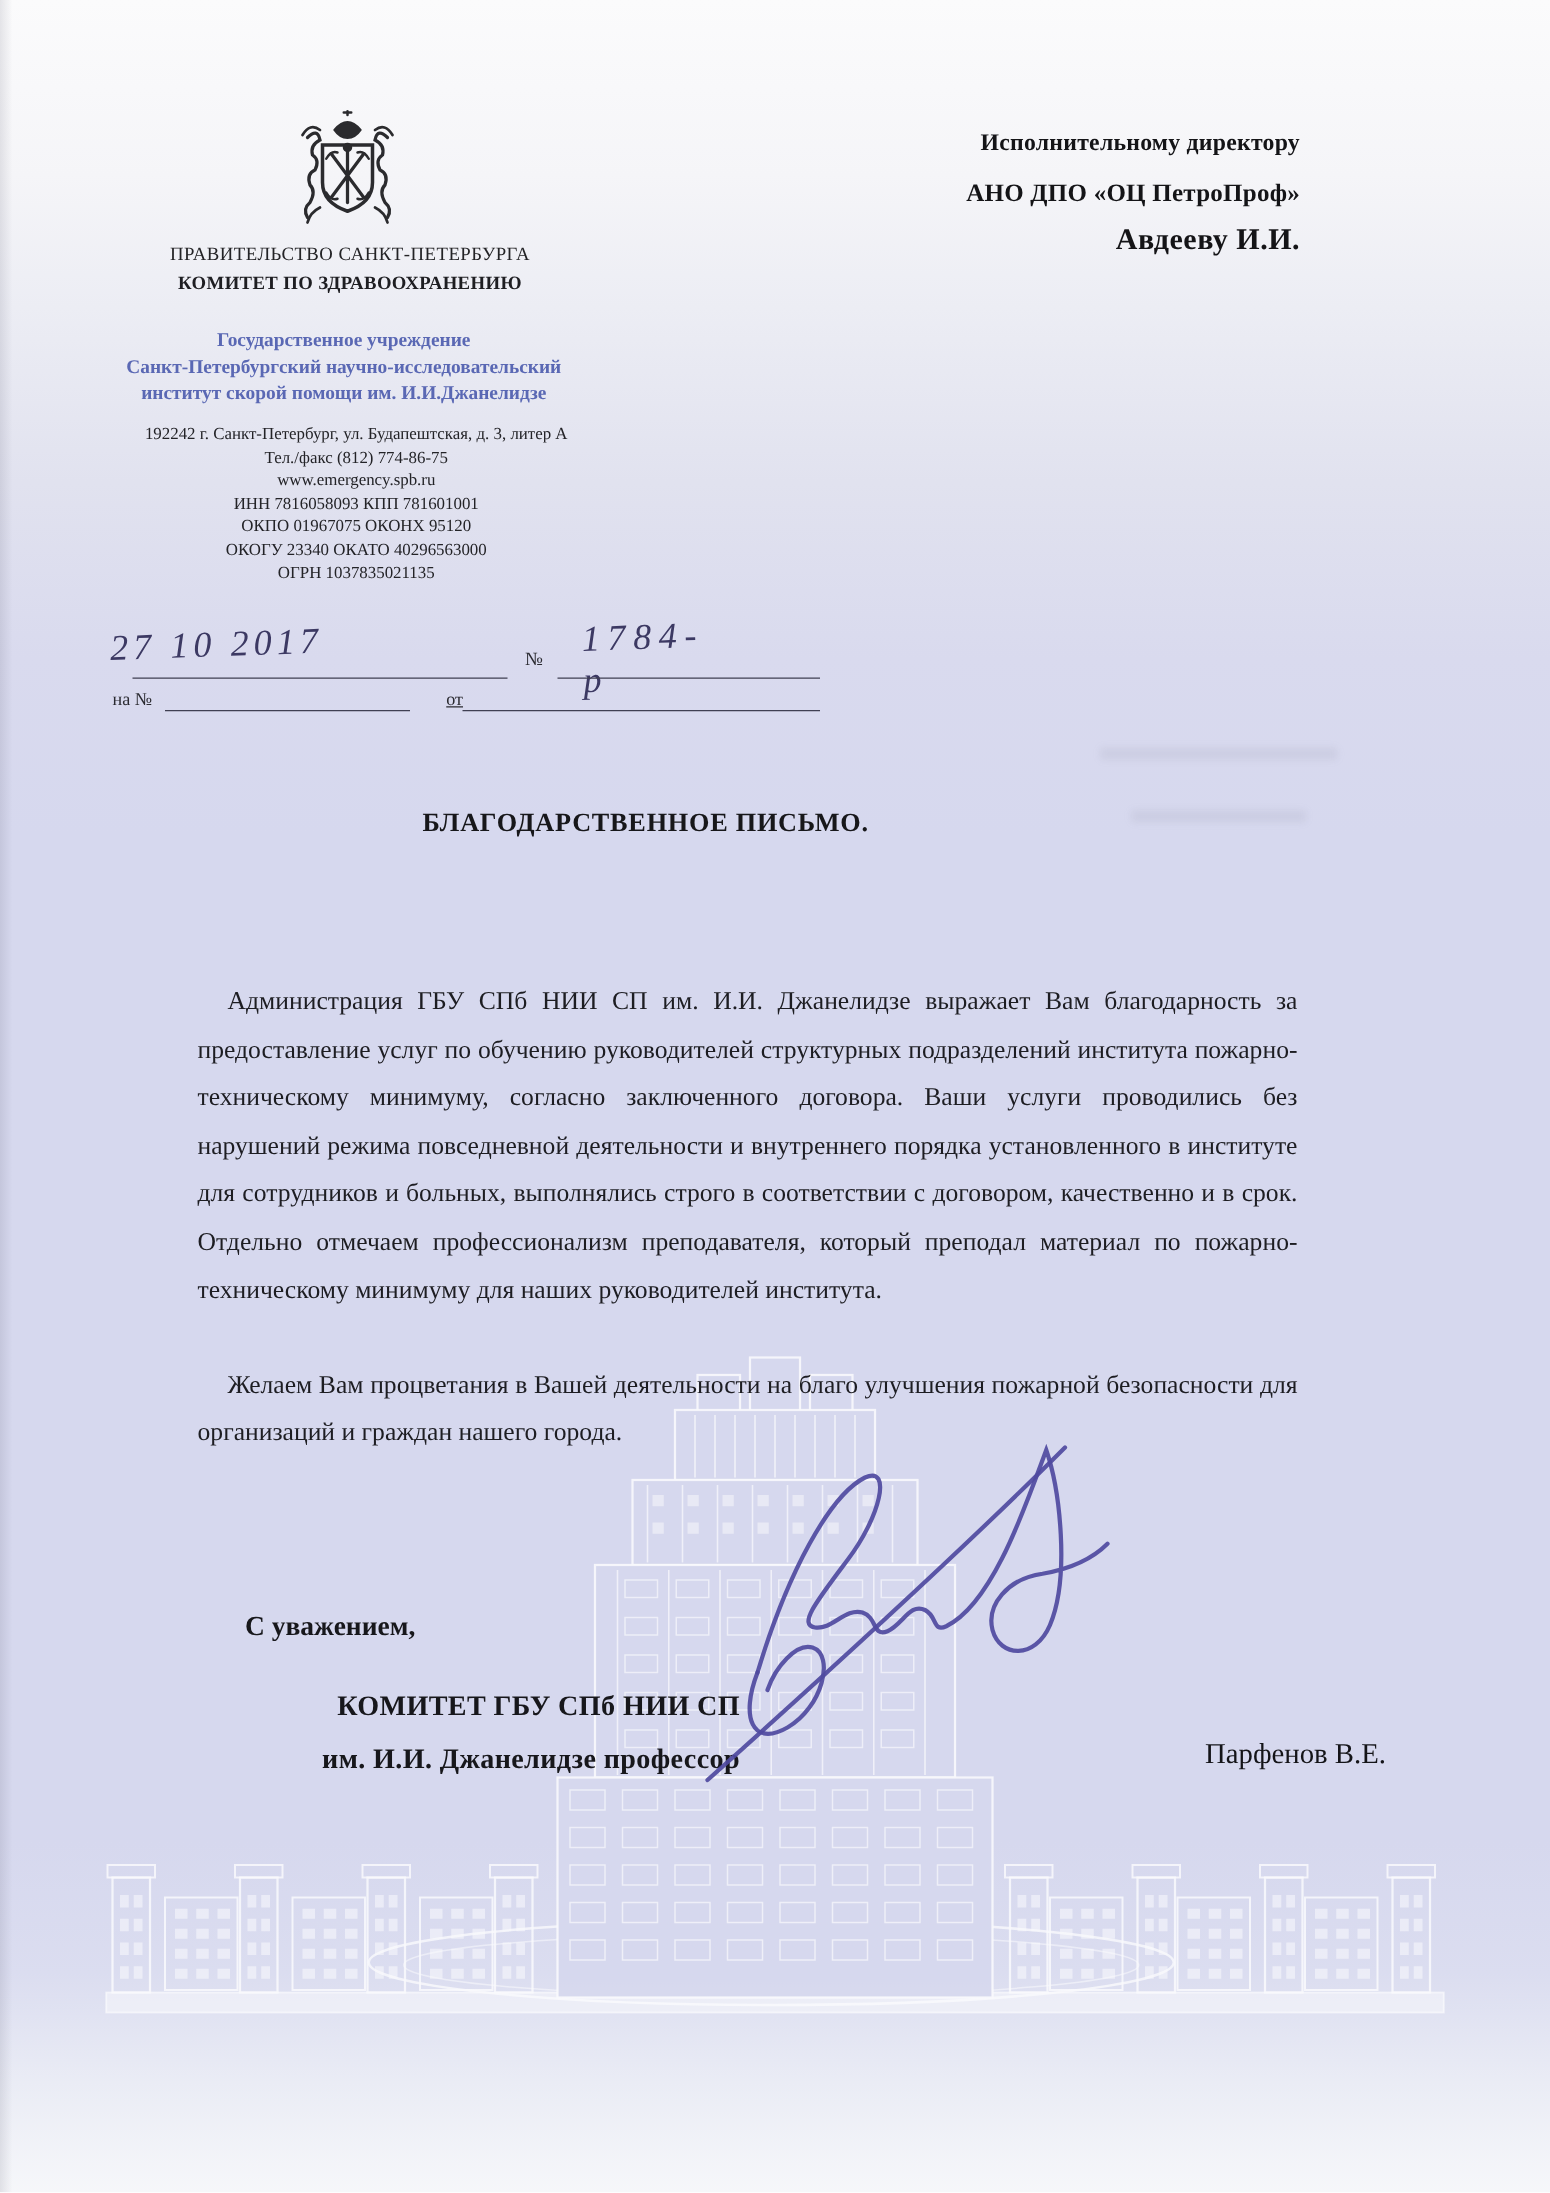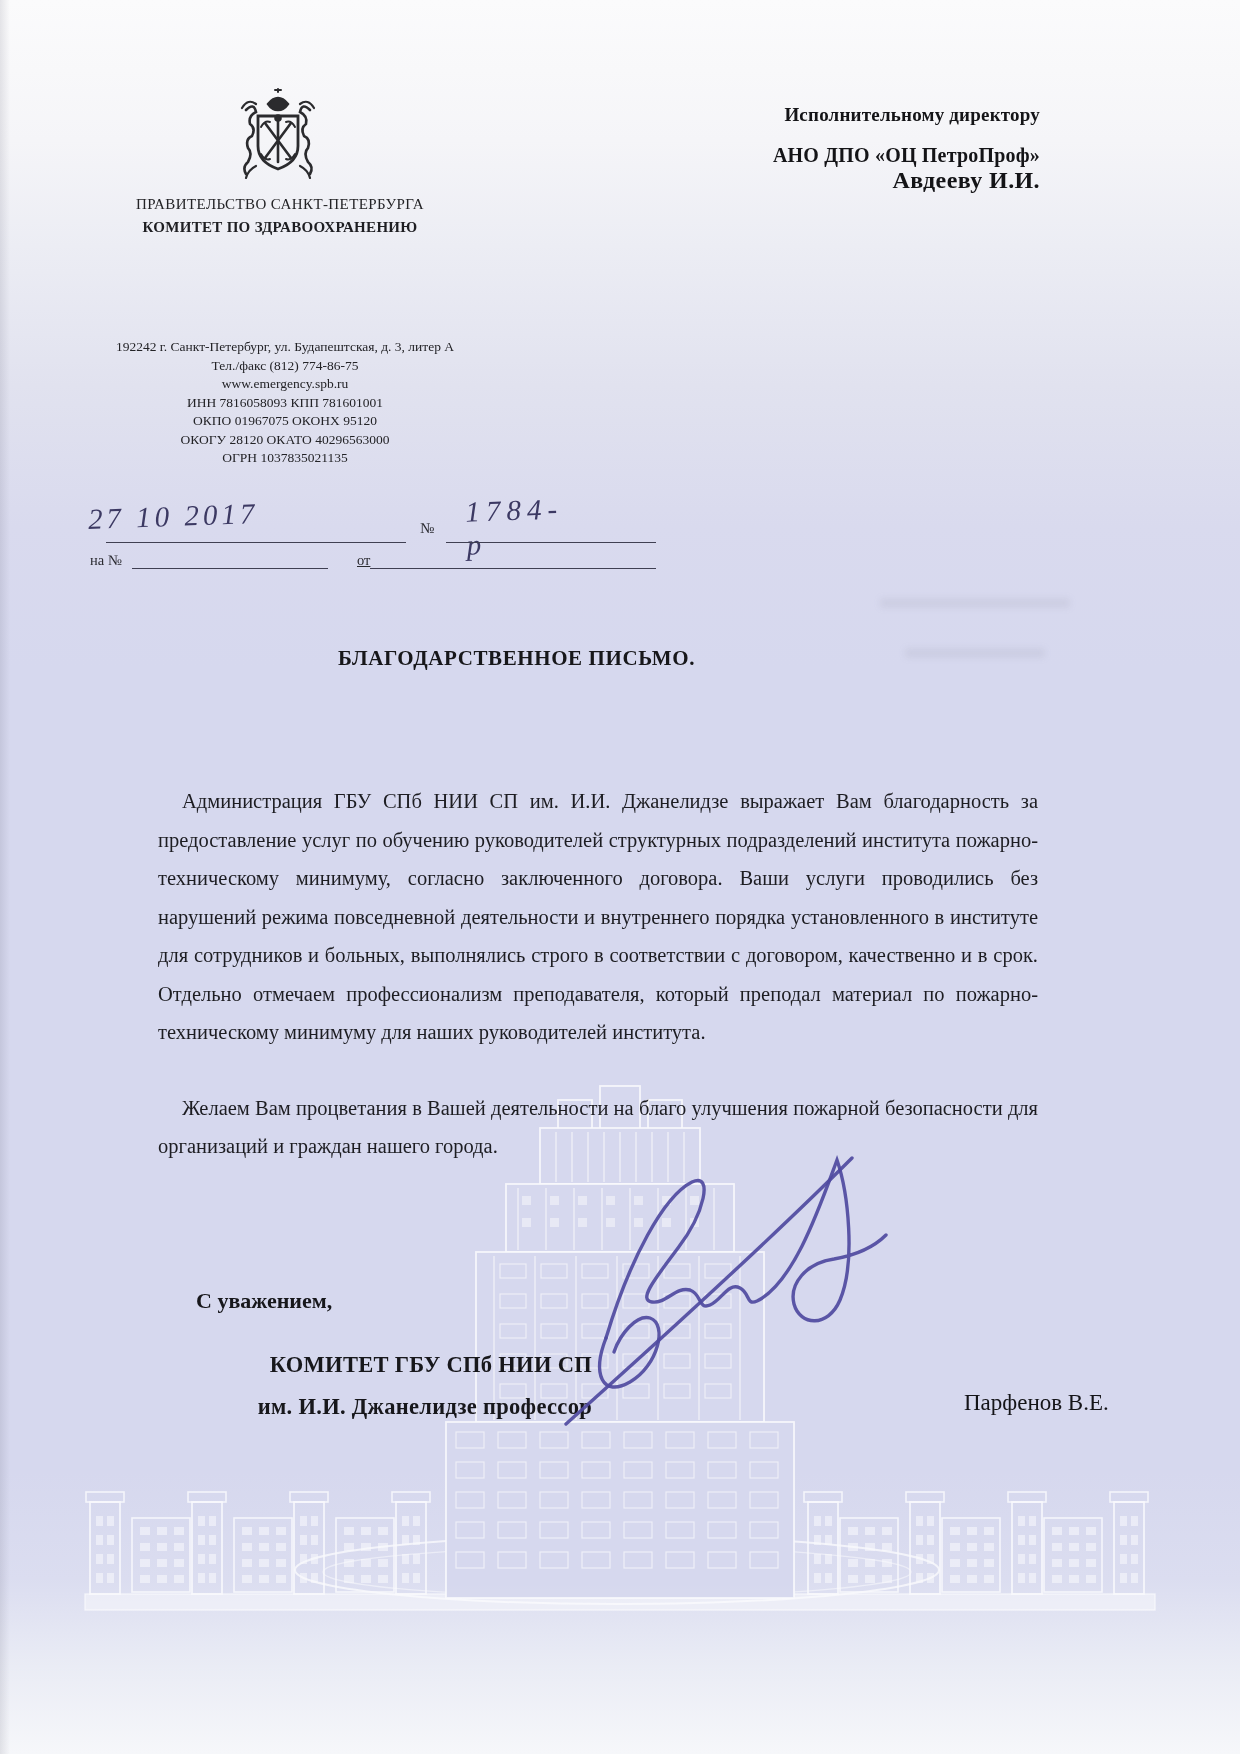--- a/index.html
+++ b/index.html
@@ -26,21 +26,21 @@
   }
   .committee-line {
     position:absolute; left:60px; top:219px; width:440px; text-align:center;
     font-size:15px; font-weight:bold; letter-spacing:.3px; color:#1e1e22;
   }
   .recipient {
     position:absolute; right:200px; top:104px; width:430px; text-align:right; color:#141417;
   }
   .recipient .r1 { font-size:19px; font-weight:bold; letter-spacing:.2px; }
   .recipient .r2 { font-size:20px; font-weight:bold; margin-top:18px; letter-spacing:.2px; }
-  .recipient .r3 { font-size:24px; font-weight:bold; margin-top:0; letter-spacing:.4px; }
+  .recipient .r3 { font-size:24px; font-weight:bold; margin-top:12px; letter-spacing:.4px; }
 
   .institution {
     position:absolute; left:55px; top:262px; width:440px; text-align:center;
     font-size:15.5px; font-weight:bold; line-height:21px; color:#5a68b4;
   }
   .address {
     position:absolute; left:65px; top:338px; width:440px; text-align:center;
     font-size:13.5px; line-height:18.5px; color:#232327;
   }
 
@@ -127,28 +127,33 @@
 
   <div class="gov-line">ПРАВИТЕЛЬСТВО САНКТ-ПЕТЕРБУРГА</div>
   <div class="committee-line">КОМИТЕТ ПО ЗДРАВООХРАНЕНИЮ</div>
 
   <div class="recipient">
     <div class="r1">Исполнительному директору</div>
     <div class="r2">АНО ДПО «ОЦ ПетроПроф»</div>
     <div class="r3">Авдееву И.И.</div>
   </div>
 
+  <div class="institution">
+    <div>Государственное учреждение</div>
+    <div>Санкт-Петербургский научно-исследовательский</div>
+    <div>институт скорой помощи им. И.И.Джанелидзе</div>
+  </div>
 
   <div class="address">
     <div>192242 г. Санкт-Петербург, ул. Будапештская, д. 3, литер А</div>
     <div>Тел./факс (812) 774-86-75</div>
     <div>www.emergency.spb.ru</div>
     <div>ИНН 7816058093 КПП 781601001</div>
     <div>ОКПО 01967075 ОКОНХ 95120</div>
-    <div>ОКОГУ 28120 ОКАТО 40296563000</div>
+    <div>ОКОГУ 23340 ОКАТО 40296563000</div>
     <div>ОГРН 1037835021135</div>
   </div>
 
   <div class="ref">
     <div class="ref-row1">
       <span class="hand hw-date">27 10 2017</span>
       <span class="u-date"></span>
       <span class="no-sign">№</span>
       <span class="hand hw-num">1784-р</span>
       <span class="u-num"></span>

